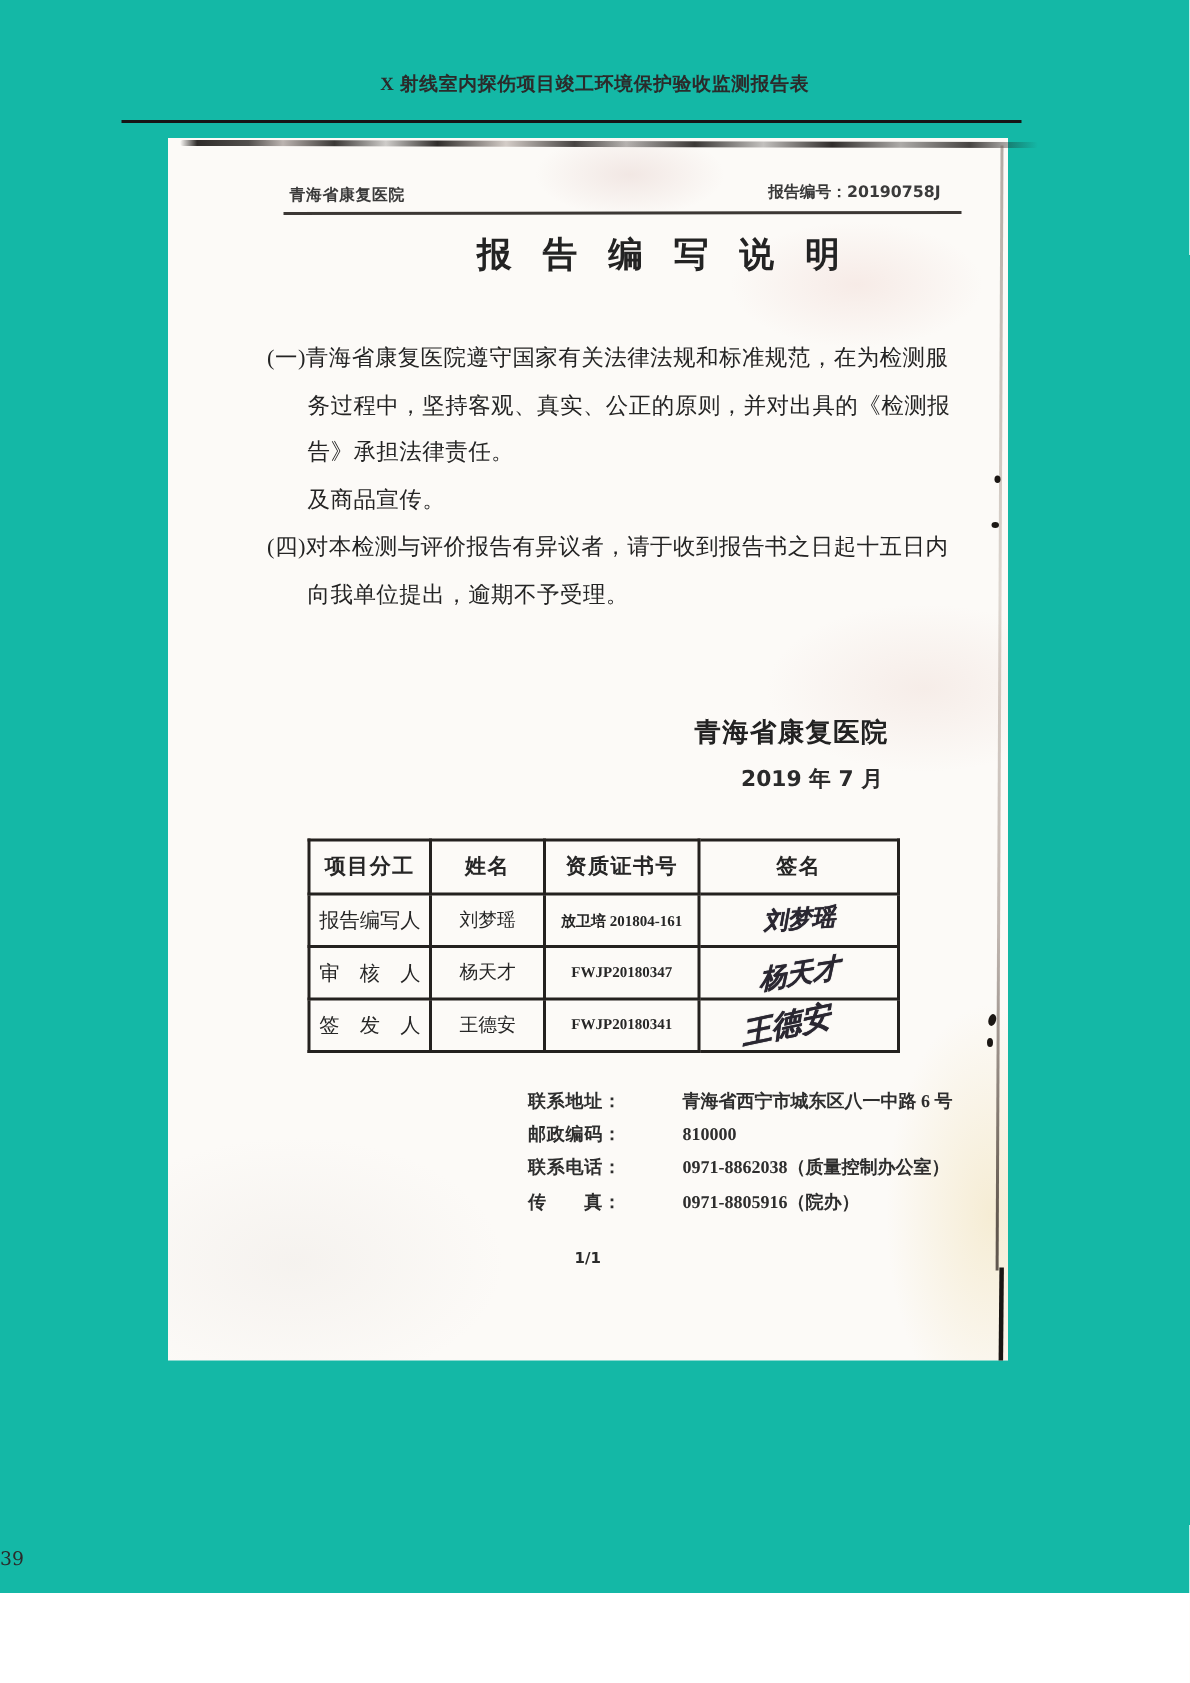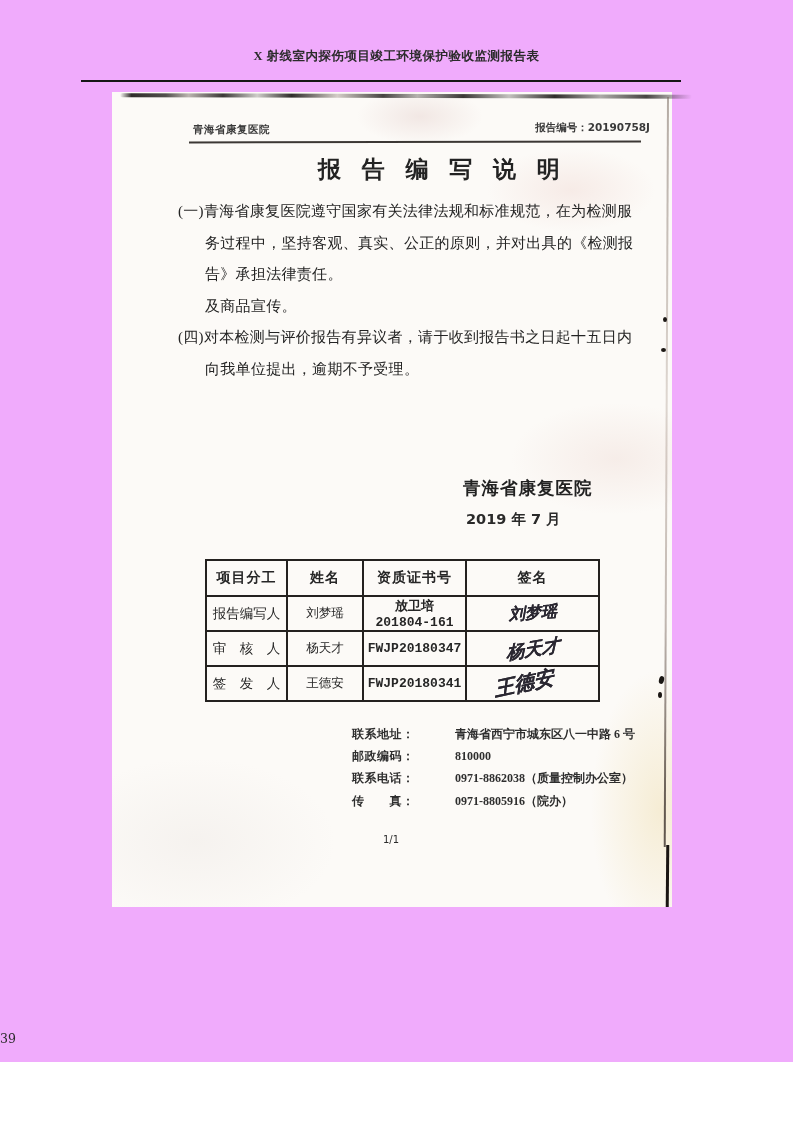--- a/index.html
+++ b/index.html
@@ -1,19 +1,19 @@
 <!DOCTYPE html>
 <html><head>
 <meta charset="utf-8">
 <style>
   html,body{margin:0;padding:0;background:#ffffff;}
   .page{
     position:relative;
     width:793px;height:1062px;
-    background:#f0abfc;
+    background:#14b8a6;
     overflow:hidden;
     font-family:"Liberation Serif","DejaVu Serif",serif;
     color:#1f1f1f;
   }
   
   .doc-header{
     position:absolute;left:0;top:48px;width:100%;
     text-align:center;font-size:12.5px;font-weight:bold;color:#2b2b2b;
     letter-spacing:.5px;
   }
@@ -60,67 +60,67 @@
   .speck.s1{left:663px;top:317px;width:4px;height:5px;}
   .speck.s2{left:661px;top:348px;width:5px;height:4px;}
   .speck.s3{left:659px;top:676px;width:5px;height:8px;transform:rotate(15deg);}
   .speck.s4{left:658px;top:692px;width:4px;height:6px;}
   
   .lh-org{
     position:absolute;left:193px;top:123px;
     font-size:10.5px;font-weight:bold;color:#3a3a3a;letter-spacing:.5px;
   }
   .lh-no{
-    position:absolute;right:143px;top:121px;
+    position:absolute;right:166px;top:121px;
     font-size:10.5px;font-weight:bold;color:#3a3a3a;
     font-family:"DejaVu Sans","Liberation Sans",sans-serif;
   }
   .lh-rule{
     position:absolute;left:189px;top:141px;width:452px;height:1.5px;
     background:#3c3835;transform:rotate(-.1deg);
   }
   
   .report-title{
     position:absolute;left:318px;top:154px;
     font-size:23px;font-weight:bold;letter-spacing:6px;word-spacing:3px;
     color:#232323;white-space:nowrap;
   }
   
   .notice{
-    position:absolute;left:178px;top:196px;width:462px;
+    position:absolute;left:178px;top:224px;width:462px;
     font-size:15px;line-height:31.5px;color:#242424;letter-spacing:.3px;
   }
   .pline{white-space:nowrap;}
   .pline.cont{margin-left:27px;}
   
   .issuer-org{
     position:absolute;left:463px;top:476px;
     font-size:17.5px;font-weight:bold;letter-spacing:1px;color:#222;white-space:nowrap;
   }
   .issuer-date{
-    position:absolute;left:466px;top:510px;
+    position:absolute;left:494px;top:510px;
     font-size:14.5px;font-weight:bold;color:#2a2a2a;white-space:nowrap;
     font-family:"DejaVu Sans","Liberation Sans",sans-serif;
     font-weight:600;
   }
   
   .staff-table{
     position:absolute;left:205px;top:559px;width:393px;
     border-collapse:collapse;table-layout:fixed;border-radius:18px;
   }
   .staff-table td,.staff-table th{
     border:2px solid #24211f;padding:0;text-align:center;vertical-align:middle;
     color:#262626;overflow:hidden;
   }
   .staff-table th{height:34px;font-size:14px;font-weight:bold;letter-spacing:1px;}
   .staff-table td{height:33px;}
   .col-role{width:81px;} .col-name{width:76px;} .col-cert{width:103px;} .col-sig{width:133px;}
   td.role{font-size:13.5px;}
   td.name{font-size:12.5px;}
-  td.cert{font-size:13px;font-weight:600;font-family:Liberation Mono, monospace;}
+  td.cert{font-size:10px;font-weight:600;font-family:Liberation Serif, serif;}
   td.sigcell{position:relative;}
   .sig{
     display:inline-block;
     font-family:"DejaVu Serif","Liberation Serif",serif;
     font-style:italic;font-weight:bold;color:#2a2731;
     text-shadow:0 0 .5px #2a2731;
     white-space:nowrap;
   }
   .sig.sig1{font-size:16px;transform:rotate(-4deg);}
   .sig.sig2{font-size:18px;transform:rotate(-9deg) skewX(-8deg);}
@@ -129,21 +129,21 @@
   .contact{
     position:absolute;left:352px;top:723px;
     font-size:12px;font-weight:bold;color:#2e2e2e;
   }
   .contact-row{display:flex;height:22.4px;align-items:center;}
   .contact-label{width:68px;letter-spacing:.5px;}
   .contact-value{white-space:nowrap;margin-left:35px;}
   
   .sheet-page{
     position:absolute;left:383px;top:834px;
-    font-size:10px;font-weight:normal;color:#2b2b2b;
+    font-size:10px;font-weight:bold;color:#2b2b2b;
     font-family:"DejaVu Sans","Liberation Sans",sans-serif;
   }
   .page-number{
     position:absolute;left:0;top:1031px;width:100%;
     font-size:12.5px;color:#2b2b2b;
     font-family:"DejaVu Serif","Liberation Serif",serif;
   }
 </style>
 </head>
 <body>

